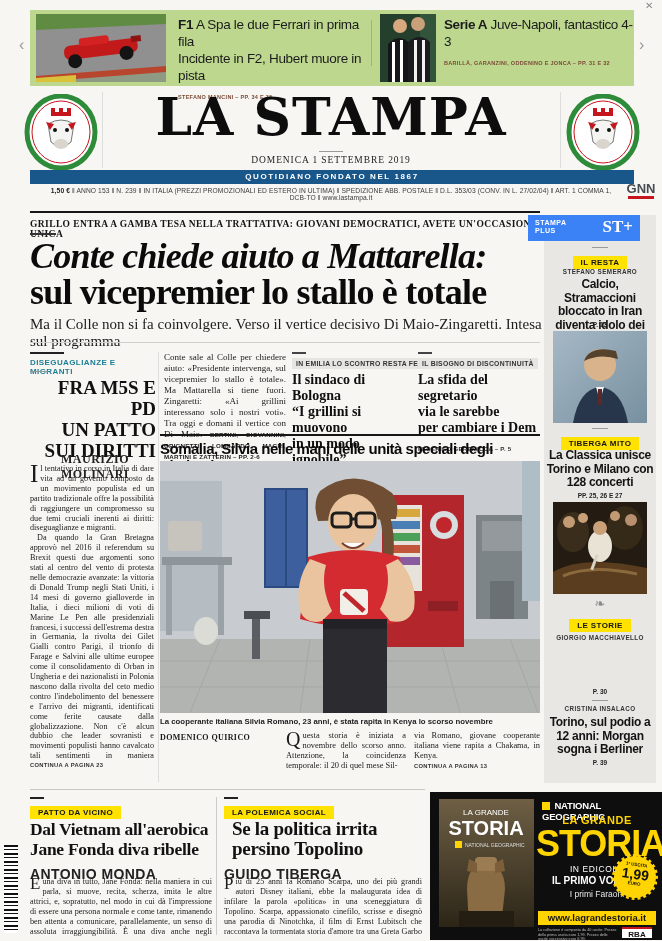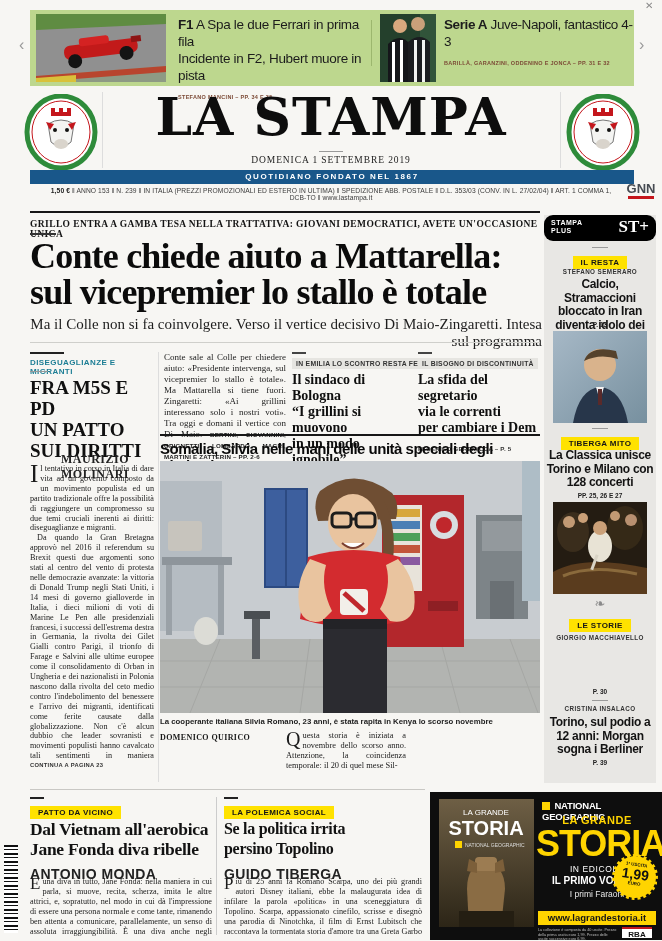--- a/index.html
+++ b/index.html
@@ -30,29 +30,29 @@
   .priceline b{color:#222;}
   .gnn{left:626px;top:183px;width:30px;text-align:center;font-weight:800;font-size:13px;color:#464b52;line-height:12px;}
   .gnn-bar{left:628px;top:196px;width:26px;height:3px;background:#c4161c;}
 
   
   .rule-main{left:30px;top:211px;width:510px;height:2px;background:#161616;}
   .kicker{left:30px;top:219px;width:510px;font-size:9.5px;font-weight:bold;letter-spacing:.4px;color:#141414;}
   .kicker-dash{left:30px;top:233px;width:26px;height:2px;background:#333;}
   .hl{left:30px;width:512px;font-size:36px;line-height:36px;font-weight:900;letter-spacing:-0.8px;color:#0b0b0b;
       font-family:"Liberation Serif","DejaVu Serif",serif;}
-  .hl1{top:238px;} .hl2{top:274px;}
-  .subhead{left:30px;top:316px;width:512px;font-size:15px;color:#1d1d1d;text-align:right;}
+  .hl1{top:238px;font-style:italic;} .hl2{top:274px;}
+  .subhead{left:30px;top:316px;width:512px;font-size:15px;color:#1d1d1d;}
   .rule-light{left:30px;top:342px;width:510px;height:1px;background:#cfcfcb;}
 
   
   .lc-toprule{left:30px;top:352px;width:34px;height:2px;background:#222;}
   .lc-label{left:30px;top:358px;width:124px;font-size:8px;font-weight:bold;letter-spacing:.4px;color:#1d7e95;}
   .lc-dash{left:30px;top:371px;width:18px;height:1px;background:#999;}
-  .lc-title{left:30px;top:377px;width:126px;font-size:19px;line-height:21px;font-weight:700;color:#101010;}
+  .lc-title{left:30px;top:377px;width:126px;font-size:19px;line-height:21px;font-weight:700;color:#101010;text-align:right;}
   .lc-author{left:30px;top:452px;width:124px;font-size:12px;font-weight:bold;letter-spacing:.5px;color:#222;margin-left:31px;}
   .lc-body{left:30px;top:464px;width:124px;height:296px;overflow:hidden;font-size:8.2px;line-height:9.9px;
            text-align:justify;color:#1b1b1b;}
   .lc-body p{margin:0;}
   .lc-body p+p{text-indent:7px;}
   .dc{float:left;font-size:25px;line-height:20px;padding-right:2px;font-weight:400;}
   .continua{font-size:5.8px;font-weight:bold;letter-spacing:.3px;color:#333;}
   .lc-continua{left:30px;top:762px;}
   .col-rule{left:158px;top:352px;width:1px;height:430px;background:#ddd;}
 
@@ -73,21 +73,21 @@
   .som-photo{left:160px;top:461px;width:380px;height:252px;}
   .som-cap{left:160px;top:717px;width:380px;font-size:7.8px;font-weight:bold;color:#222;}
   .som-author{left:160px;top:733px;width:120px;font-size:8px;font-weight:bold;letter-spacing:.4px;}
   .som-col{top:731px;font-size:8.4px;line-height:10px;text-align:justify;color:#1b1b1b;}
   .som-c1{left:286px;width:120px;}
   .som-c2{left:414px;width:126px;}
   .dcq{float:left;font-size:20px;line-height:16px;padding-right:2px;}
 
   
   .sb{left:544px;top:215px;width:112px;height:568px;background:#e8e7e4;}
-  .sb-head{left:544px;top:215px;width:112px;height:26px;background:#000000;color:#fff;border-radius:9px;}
+  .sb-head{left:528px;top:215px;width:112px;height:26px;background:#3b82f6;color:#fff;}
   .sb-brand{position:absolute;left:7px;top:4px;font-size:7px;line-height:8px;font-weight:bold;letter-spacing:.5px;}
   .sb-logo{position:absolute;right:7px;top:2px;font-size:17px;font-weight:800;
            font-family:"Liberation Serif",serif;}
   .badge{display:inline-block;background:#ffe200;font-weight:800;font-size:8px;letter-spacing:.4px;
          color:#151515;padding:2px 8px;}
   .sb-badge{width:112px;text-align:center;}
   .sb-author{width:112px;text-align:center;font-size:6.3px;font-weight:bold;letter-spacing:.4px;color:#333;}
   .sb-title{width:112px;text-align:center;font-size:12px;line-height:13.5px;font-weight:800;
             letter-spacing:-0.3px;color:#131313;}
   .sb-page{width:112px;text-align:center;font-size:6.5px;font-weight:bold;color:#222;}
@@ -247,21 +247,21 @@
     <div>Il sindaco di Bologna</div>
     <div>“I grillini si muovono</div>
     <div>in un modo ignobile”</div>
     <div class="bx-by sans" style="margin-top:5px">NICCOLÒ ZANCAN – P. 8</div>
   </div>
 
   <div class="abs bx-toprule b2"></div>
   <div class="abs bx-label b2 sans">IL BISOGNO DI DISCONTINUITÀ</div>
   <div class="abs bx-title b2 b2w">
     <div>La sfida del segretario</div>
-    <div>via le correnti</div>
+    <div>via le sarebbe</div>
     <div>per cambiare i Dem</div>
     <div class="bx-by sans" style="margin-top:5px">FEDERICO GEREMICCA – P. 5</div>
   </div>
 
   <div class="abs som-rule"></div>
   <div class="abs som-hl sans">Somalia, Silvia nelle mani delle unità speciali degli Shabaab</div>
 
   <svg class="abs som-photo" width="380" height="252">
     <rect width="380" height="252" fill="#c8ccd0"></rect>
     <rect y="178" width="380" height="74" fill="#b2b4b1"></rect>
@@ -317,20 +317,24 @@
     <path d="M184,132 l20,18" stroke="#c0272c" stroke-width="5"></path>
     <rect x="163" y="158" width="64" height="94" fill="#2b2b30"></rect>
     <rect x="163" y="158" width="64" height="10" fill="#232327"></rect>
   </svg>
 
   <div class="abs som-cap sans">La cooperante italiana Silvia Romano, 23 anni, è stata rapita in Kenya lo scorso novembre</div>
   <div class="abs som-author">DOMENICO QUIRICO</div>
   <div class="abs som-col som-c1">
     <span class="dcq">Q</span><span>uesta storia è iniziata a novembre dello scorso anno. Attenzione, la coincidenza temporale: il 20 di quel mese Sil-</span>
   </div>
+  <div class="abs som-col som-c2">
+    <span>via Romano, giovane cooperante italiana viene rapita a Chakama, in Kenya. </span>
+    <div class="continua sans">CONTINUA A PAGINA 13</div>
+  </div>
 
   <div class="abs sb"></div>
   <div class="abs sb-head">
     <div class="sb-brand sans"><span>STAMPA</span><br>
       <span>PLUS</span></div>
     <div class="sb-logo">ST+</div>
   </div>
 
   <div class="abs sb-dash" style="top:247px"></div>
   <div class="abs sb-badge" style="left:544px;top:251px">
@@ -397,21 +401,21 @@
   <div class="abs ba-author sans" style="left:30px;top:866px">ANTONIO MONDA</div>
   <div class="abs ba-body" style="left:30px;top:877px;width:182px;height:60px;overflow:hidden">
     <span class="dce">È</span><span>una diva in tutto, Jane Fonda: nella maniera in cui parla, si muove, recita, scherza, imita le altre attrici, e, sopratutto, nel modo in cui dà l'impressione di essere una persona normale e come tante, rimanendo ben attenta a comunicare, parallelamente, un senso di assoluta irraggiungibilità. È una diva anche negli errori, nei pentimenti e nelle molteplici contraddizioni. – P. 23</span>
   </div>
 
   <div class="abs mid-rule"></div>
 
   <div class="abs ba-toprule" style="left:224px"></div>
   <div class="abs" style="left:224px;top:801px">
     <span class="badge sans">LA POLEMICA SOCIAL</span></div>
-  <div class="abs ba-title" style="left:224px;top:819px;width:200px;font-size:16px">
+  <div class="abs ba-title" style="left:232px;top:819px;width:200px;font-size:19px">
     <div>Se la politica irrita</div>
     <div>persino Topolino</div>
   </div>
   <div class="abs ba-author sans" style="left:224px;top:866px">GUIDO TIBERGA</div>
   <div class="abs ba-body" style="left:224px;top:877px;width:198px;height:60px;overflow:hidden">
     <span class="dce">P</span><span>iù di 25 anni fa Romano Scarpa, uno dei più grandi autori Disney italiani, ebbe la malaugurata idea di infilare la parola «politica» in una sceneggiatura di Topolino. Scarpa, appassionato cinefilo, scrisse e disegnò una parodia di Ninotchka, il film di Ernst Lubitsch che raccontava la tormentata storia d'amore tra una Greta Garbo agente sovietico e un tentatore conte parigino. – P. 18</span>
   </div>
 
   <div class="abs ad">
     <svg style="position:absolute;left:9px;top:7px" width="95" height="128">

